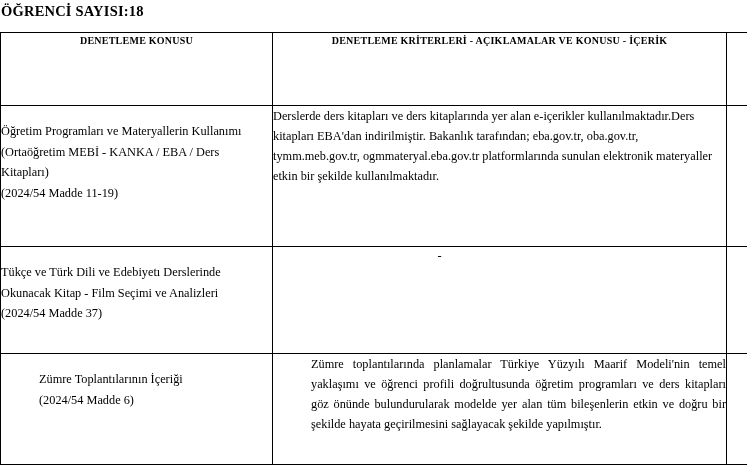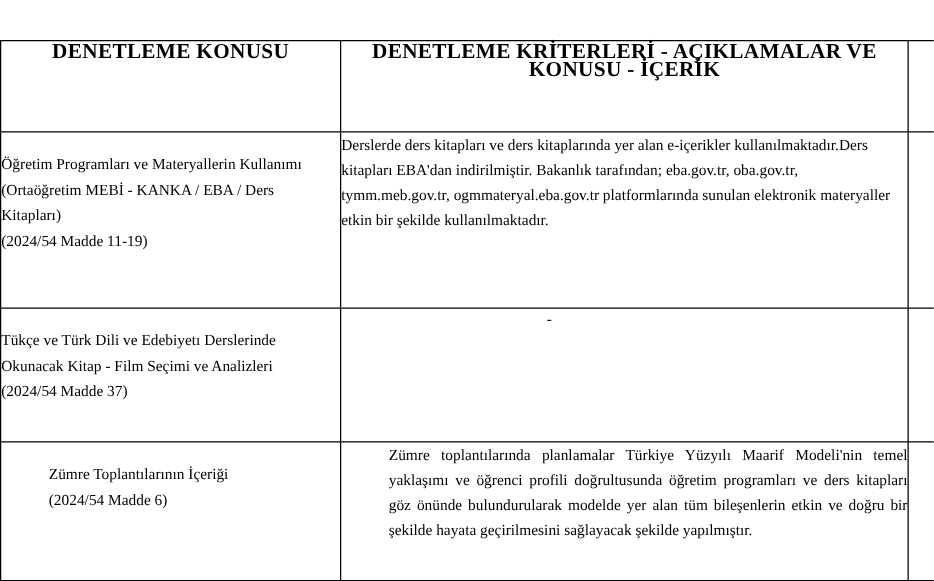--- a/index.html
+++ b/index.html
@@ -47,21 +47,21 @@
   .col-criteria { width: 454px; }
   .col-extra    { width: 64px; }
 
   
   .hdr-cell {
     height: 72px;
     text-align: center;
     vertical-align: middle;
   }
   .hdr-text {
-    font-size: 17px;
+    font-size: 10px;
     font-weight: bold;
     letter-spacing: 0.25px;
     line-height: 15px;
   }
 
   
   .row1 td { height: 140px; }
   .row2 td { height: 106px; }
   .row3 td { height: 110px; padding-left: 38px; }
 
@@ -93,20 +93,21 @@
     padding-right: 120px;
     line-height: 16px;
   }
   .extra-cell { }
 </style>
 </head>
 <body>
 
 <div class="page">
 
+  <div class="doc-title">ÖĞRENCİ SAYISI:18</div>
 
   <table class="audit-table">
     <colgroup>
       <col class="col-subject">
       <col class="col-criteria">
       <col class="col-extra">
     </colgroup>
     <tbody>
       <tr class="header-row">
         <td class="hdr-cell">

